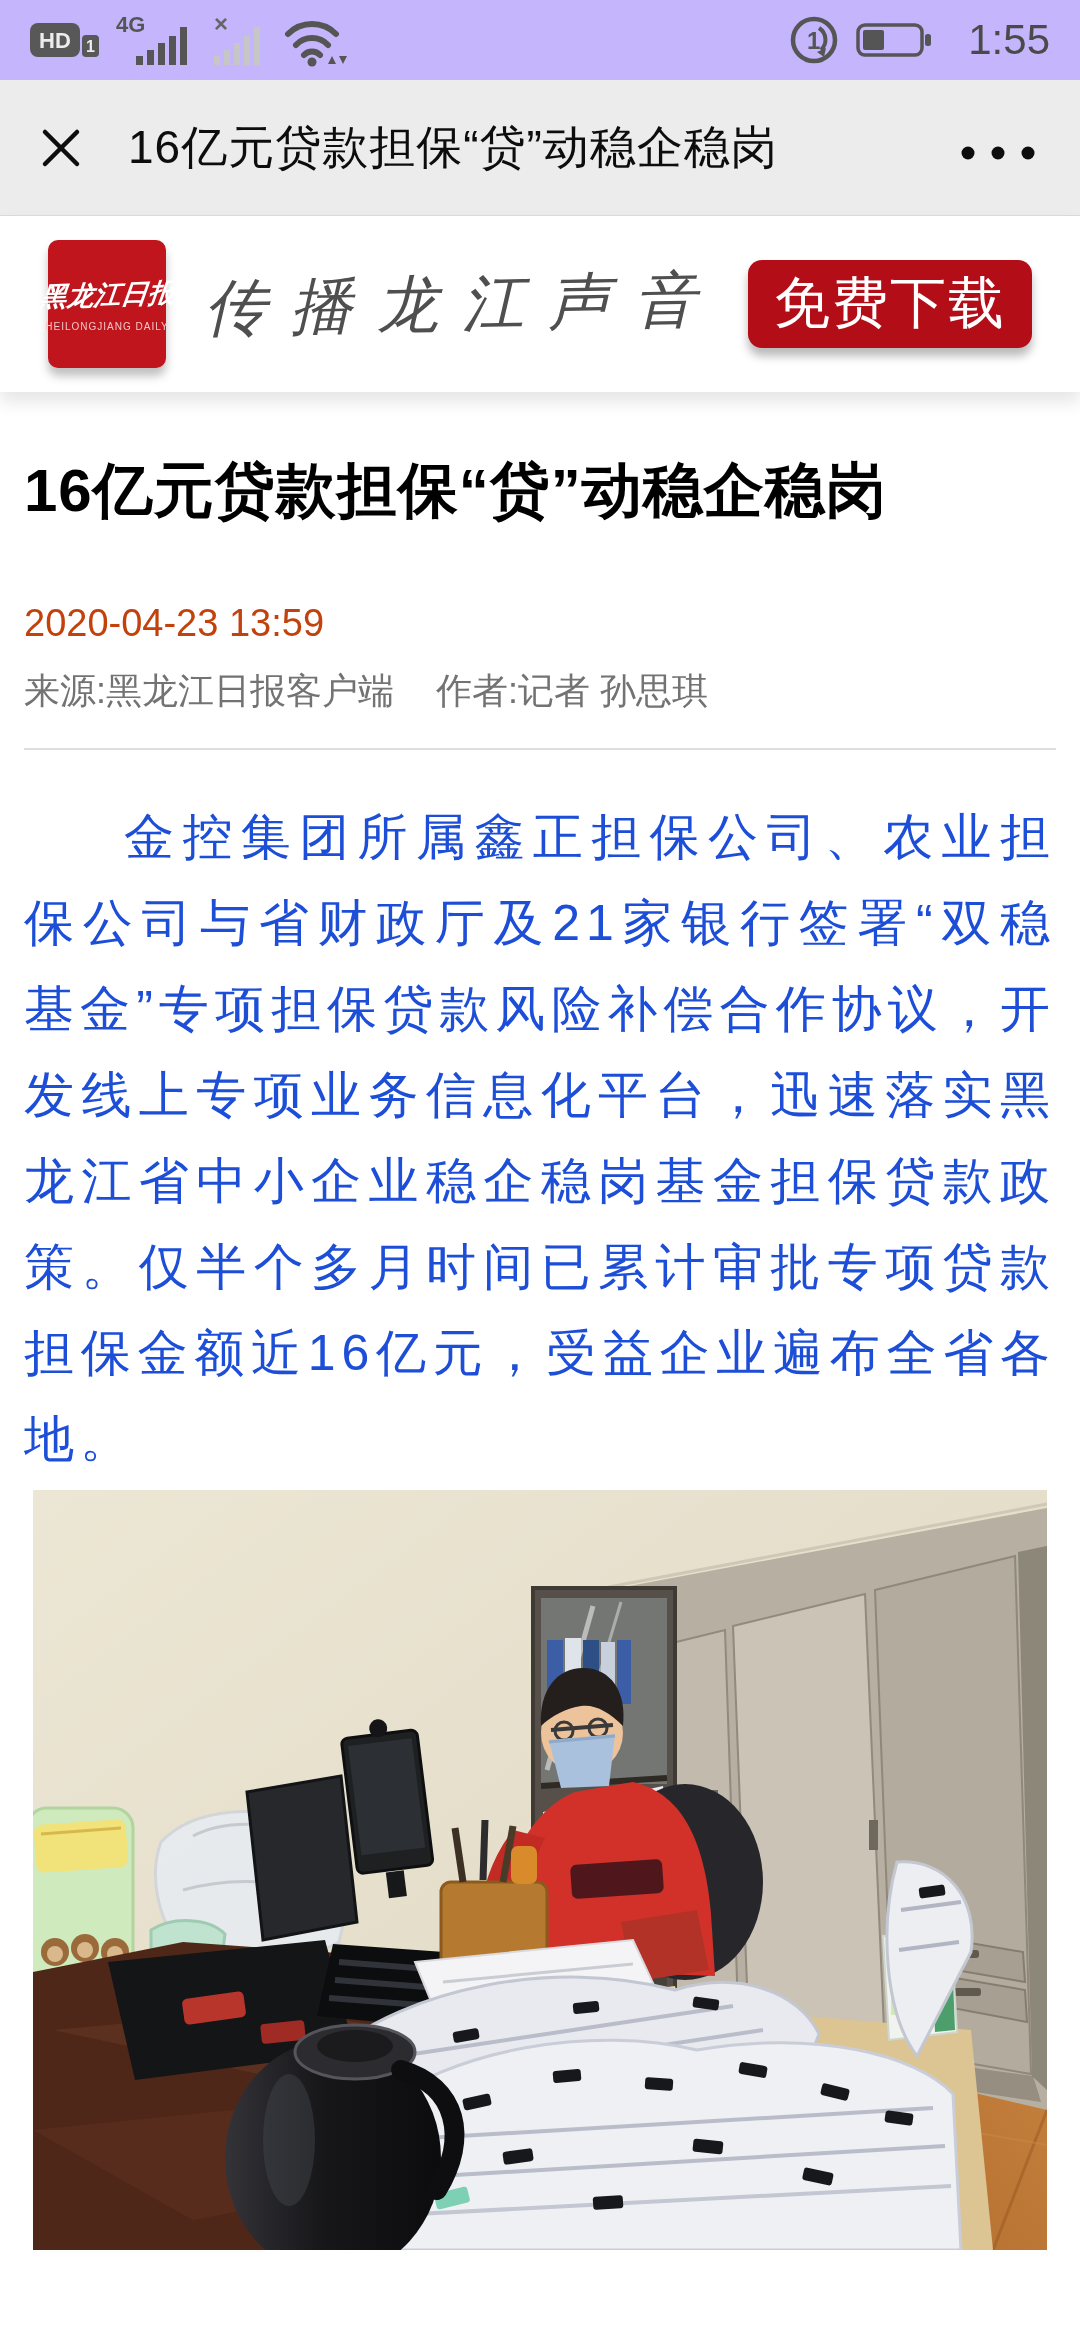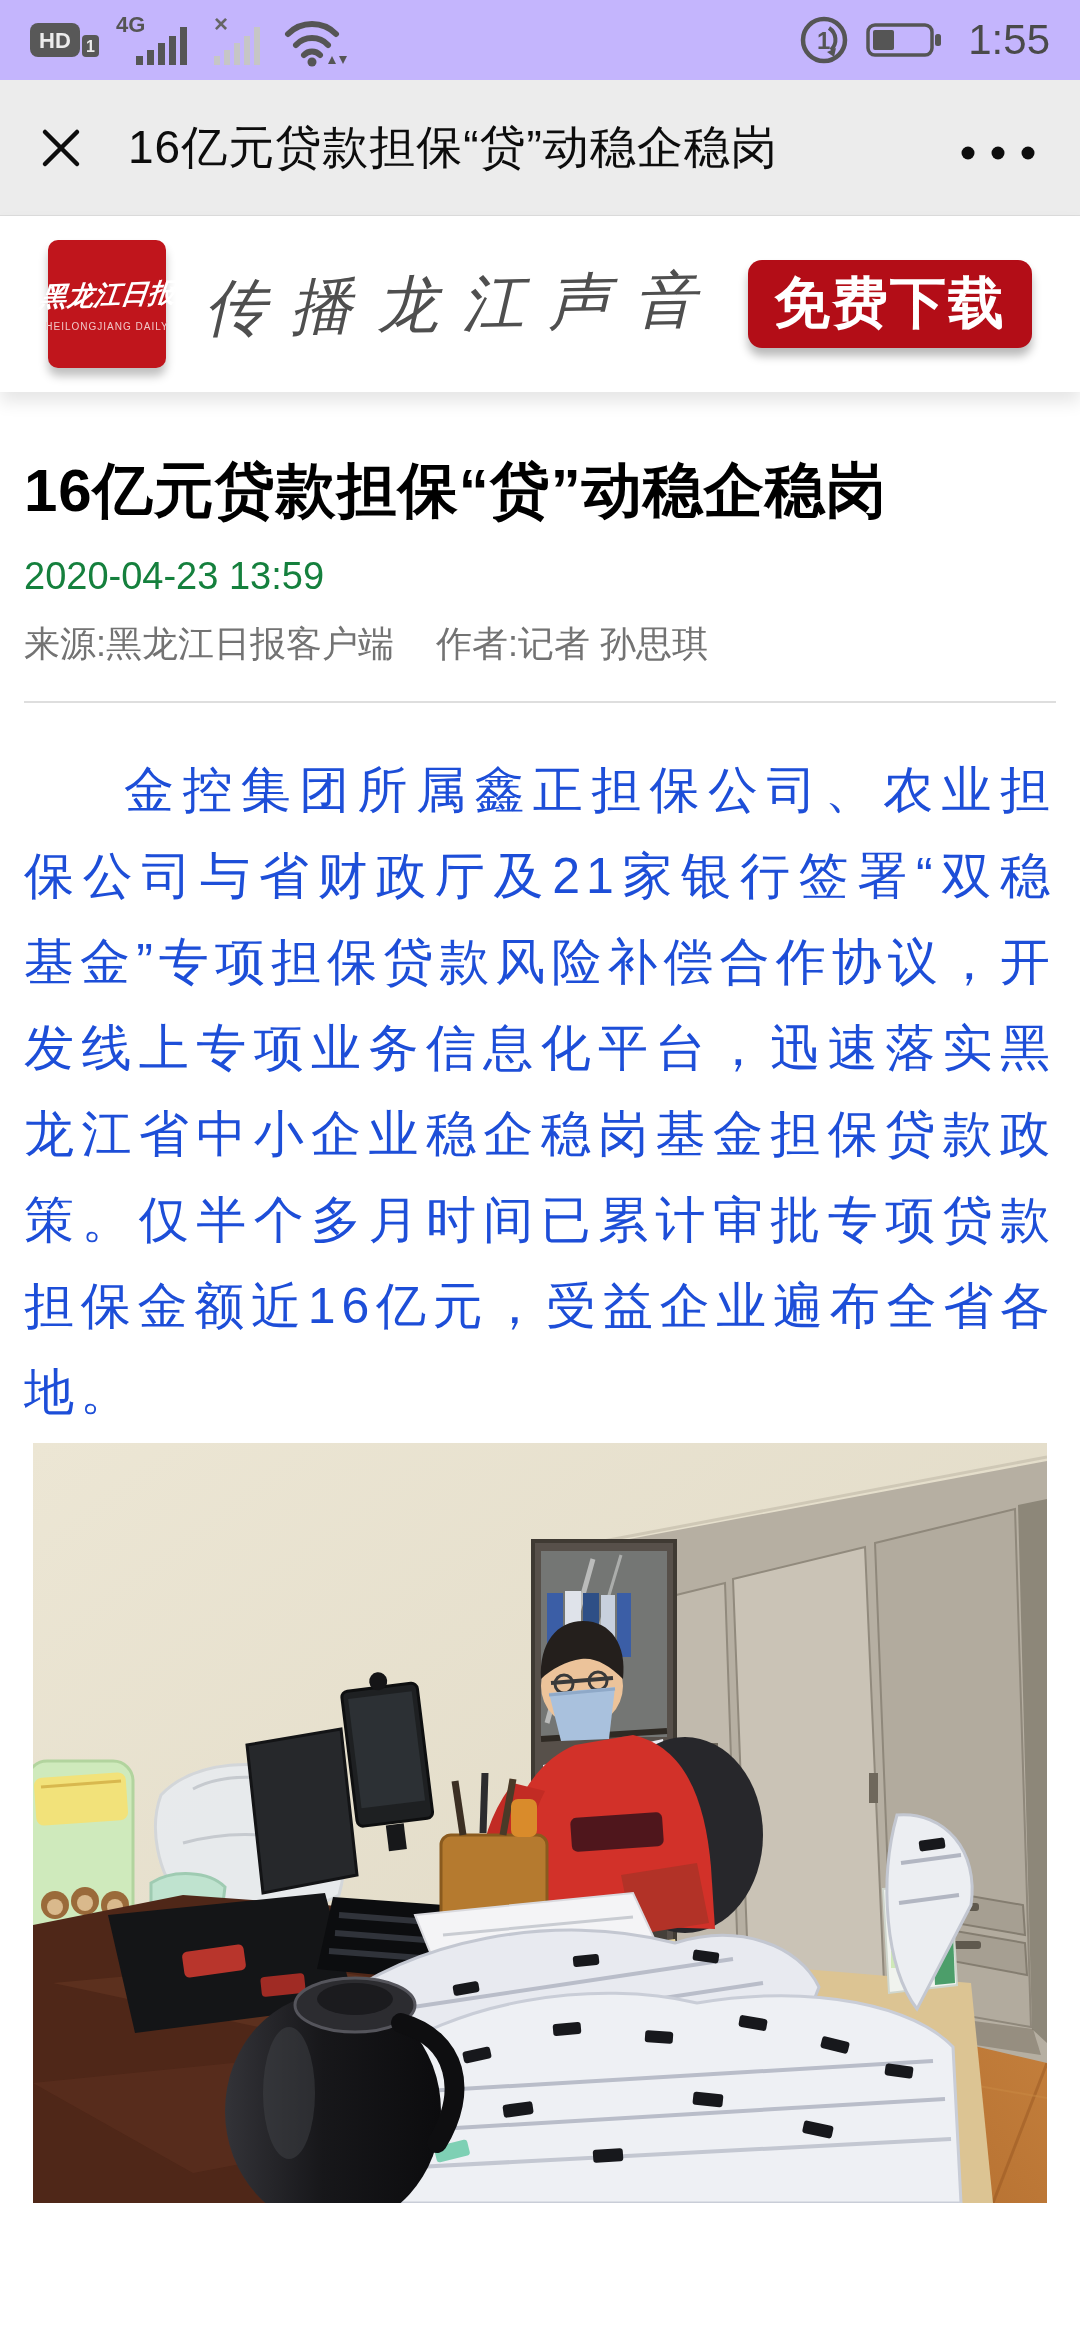--- a/index.html
+++ b/index.html
@@ -7,21 +7,21 @@
     width:1080px;height:2340px;background:#ffffff;position:relative;overflow:hidden;
     font-family:"Liberation Sans","DejaVu Sans",sans-serif;
     -webkit-font-smoothing:antialiased;
   }
   
   .status-bar{
     height:80px;background:#c4b5fd;display:flex;align-items:center;
     justify-content:space-between;padding:0 30px;box-sizing:border-box;
   }
   .sb-left,.sb-right{display:flex;align-items:center;gap:14px;}
-  .sb-time{font-size:42px;color:#4a4a4a;margin-left:6px;}
+  .sb-time{font-size:42px;color:#4a4a4a;margin-left:16px;}
   
   .nav-bar{
     height:136px;background:#ececec;display:flex;align-items:center;
     padding:0 38px;box-sizing:border-box;border-bottom:1px solid #dcdcdc;
   }
   .nav-title{
     flex:1;font-size:46px;color:#0d0d0d;font-weight:500;margin-left:44px;
     white-space:nowrap;overflow:hidden;letter-spacing:1px;
   }
   
@@ -40,31 +40,31 @@
     font-size:27px;font-weight:700;font-style:italic;white-space:nowrap;
     transform:skewX(-8deg) rotate(-2deg);font-family:"DejaVu Serif",serif;
   }
   .app-logo .l2{font-size:10px;letter-spacing:1px;color:#f0c7c7;margin-top:8px;white-space:nowrap;}
   .banner-slogan{
     flex:1;text-align:center;font-family:"DejaVu Serif",serif;font-style:italic;
     font-size:62px;color:#4f4f4f;letter-spacing:24px;white-space:nowrap;
     transform:rotate(-1deg);margin-left:10px;
   }
   .download-btn{
-    flex:none;background:#b30d17;color:#fff;font-weight:700;font-size:56px;
+    flex:none;background:#b30d17;color:#fff;font-weight:400;font-size:56px;
     padding:6px 26px;border-radius:14px;letter-spacing:2px;border:none;
     box-shadow:0 8px 10px rgba(0,0,0,0.28);white-space:nowrap;
   }
   
   .article{padding:0 24px;background:#fff;}
   .article-title{
     margin:54px 0 0;font-size:60px;line-height:1.5;font-weight:700;color:#000;
     letter-spacing:1px;
   }
-  .article-date{margin-top:19px;font-size:38px;color:#15803d;}
+  .article-date{margin-top:66px;font-size:38px;color:#c2410c;}
   .article-meta{margin-top:22px;text-align:left;font-size:36px;color:#737373;}
   .article-meta .src{margin-right:42px;}
   .divider{height:2px;background:#dedede;margin-top:32px;}
   .article-body{
     margin:44px 0 0;font-size:50px;line-height:1.72;color:#1d4ed8;
     letter-spacing:6px;text-indent:2em;text-align:justify;
   }
   
   .photo-wrap{width:1014px;height:760px;margin:8px auto 0;overflow:hidden;}
   .photo-wrap svg{display:block;}

